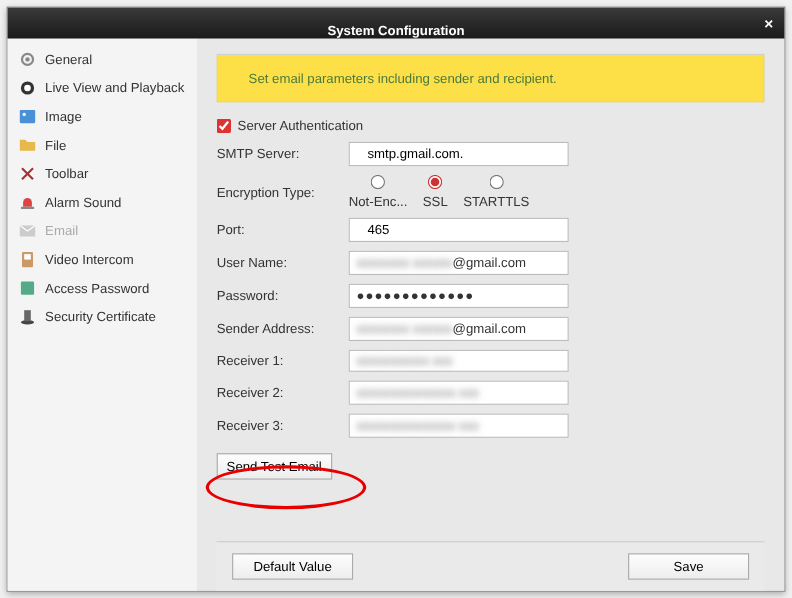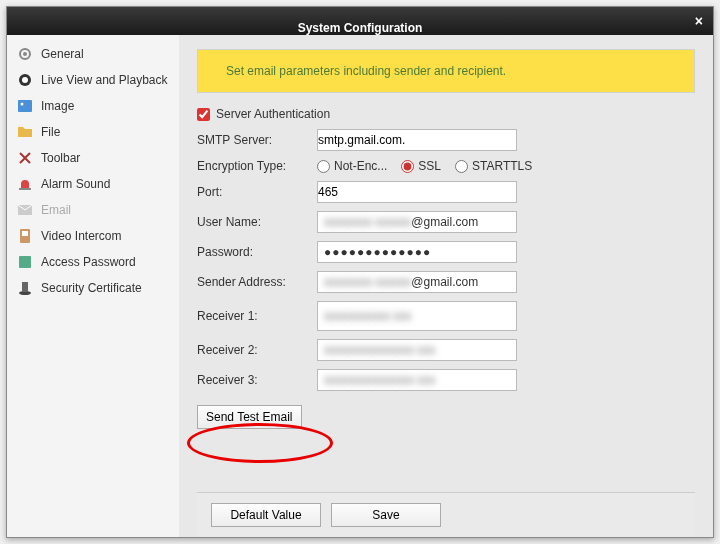--- a/index.html
+++ b/index.html
@@ -9,29 +9,29 @@
 .titlebar .close { position: absolute; right: 10px; top: 6px; cursor: pointer; font-size: 14px; }
 .body { flex: 1; display: flex; background: #e8e8e8; }
 .sidebar { width: 172px; background: #f4f4f4; padding: 6px 0; }
 .sidebar-item { display: flex; align-items: center; padding: 5px 10px; font-size: 12px; color: #333; cursor: pointer; gap: 8px; }
 .sidebar-item.disabled { color: #aaa; }
 .sidebar-item .icon { width: 16px; height: 16px; display: inline-flex; align-items: center; justify-content: center; flex-shrink: 0; }
 .main { flex: 1; padding: 14px 18px 0 18px; display: flex; flex-direction: column; }
 .banner { background: #fde047; border: 1px solid #cfd3cd; padding: 14px 28px; font-size: 12px; color: #4a7a3a; margin-bottom: 14px; }
 .form-row { display: flex; align-items: center; margin-bottom: 8px; font-size: 12px; color: #333; }
 .form-row .label { width: 120px; }
-.form-row input[type=text], .form-row input[type=password] { width: 200px; height: 22px; border: 1px solid #bbb; padding: 2px 0; font-size: 12px; }
+.form-row input[type=text], .form-row input[type=password] { width: 200px; height: 22px; border: 1px solid #bbb; padding: 2px 16px; font-size: 12px; }
 .chk { accent-color: #d33; margin-right: 6px; }
 .radio-group { display: flex; gap: 14px; align-items: center; }
-.radio-group label { display: flex; align-items: center; gap: 4px; font-size: 12px; }
+.radio-group label { display: flex; align-items: center; gap: 4px; font-size: 12px; flex-direction: column; }
 .radio-group input { accent-color: #c33; }
 .btn-test { display: inline-block; border: 1px solid #aaa; background: linear-gradient(#fdfdfd, #ededed); padding: 4px 8px; font-size: 12px; cursor: pointer; margin-top: 6px; }
 .ellipse { position: absolute; border: 3px solid #e80000; border-radius: 50%; pointer-events: none; }
 .content-wrap { position: relative; flex: 1; }
-.footer { border-top: 1px solid #ccc; padding: 10px 14px; display: flex; justify-content: flex-start; gap: 10px; background: #eaeaea; }
+.footer { border-top: 1px solid #ccc; padding: 10px 14px; display: flex; justify-content: space-between; gap: 10px; background: #eaeaea; }
 .footer .btn { width: 110px; height: 24px; border: 1px solid #aaa; background: linear-gradient(#fdfdfd, #ededed); font-size: 12px; cursor: pointer; }
 .blur { color: transparent; text-shadow: 0 0 6px rgba(80,80,80,0.8); user-select: none; }
 </style>
 </head>
 <body>
 
 <div class="window">
   <div class="titlebar">
     <span>System Configuration</span>
     <span class="close">×</span>
@@ -184,21 +184,21 @@
         <div class="form-row">
           <span class="label">Sender Address:</span>
           <div style="width:200px;height:22px;border:1px solid #bbb;padding:2px 6px;font-size:12px;display:flex;align-items:center;background:#fff">
               <span class="blur">xxxxxxxx xxxxxx</span>
               <span>@gmail.com</span>
             </div>
         </div>
 
         <div class="form-row">
           <span class="label">Receiver 1:</span>
-          <div style="width:200px;height:30px;border:1px solid #bbb;padding:2px 6px;font-size:12px;display:flex;align-items:center;background:#fff">
+          <div style="width:200px;height:20px;border:1px solid #bbb;padding:2px 6px;font-size:12px;display:flex;align-items:center;background:#fff">
               <span class="blur">xxxxxxxxxxx xxx</span>
             </div>
         </div>
 
         <div class="form-row">
           <span class="label">Receiver 2:</span>
           <div style="width:200px;height:22px;border:1px solid #bbb;padding:2px 6px;font-size:12px;display:flex;align-items:center;background:#fff">
               <span class="blur">xxxxxxxxxxxxxxx xxx</span>
             </div>
         </div>

